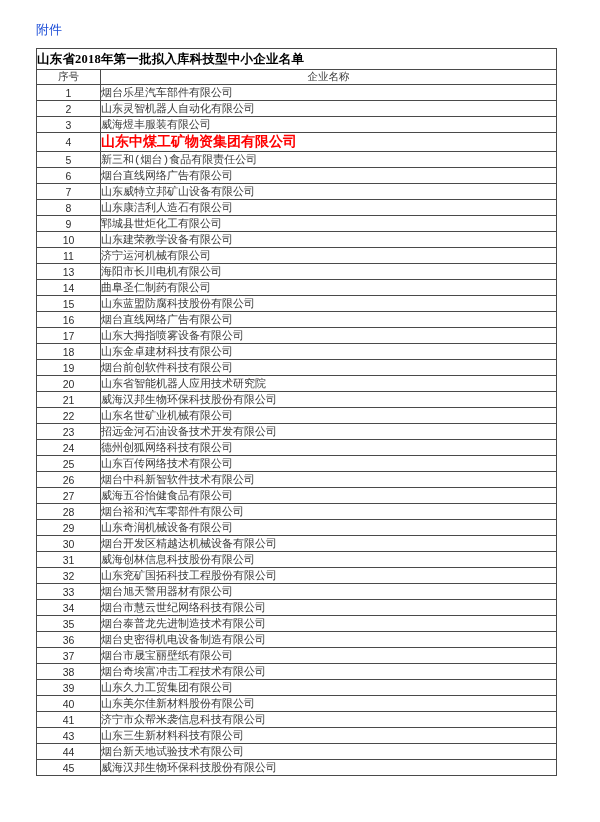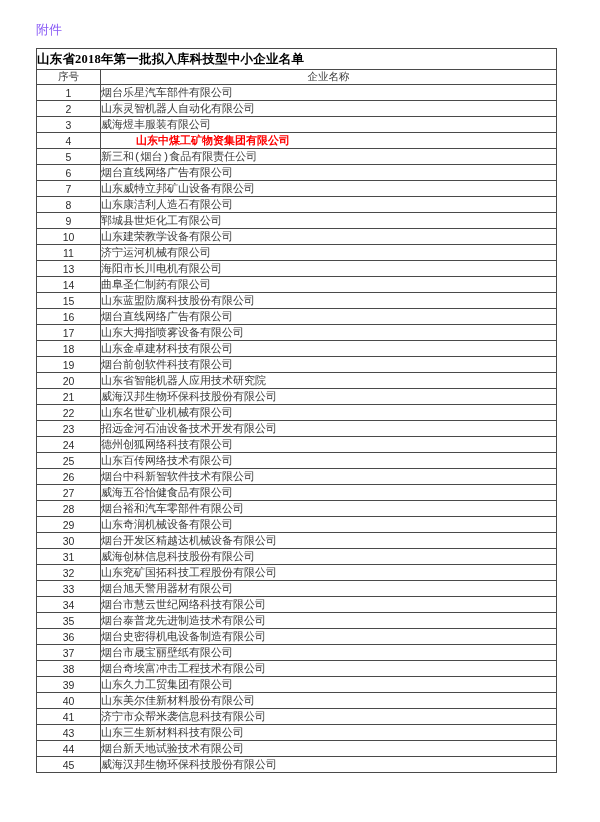--- a/index.html
+++ b/index.html
@@ -19,21 +19,21 @@
     height: 822px;
     background: #ffffff;
     box-sizing: border-box;
   }
   .attachment-label {
     position: absolute;
     left: 36px;
     top: 22px;
     font-size: 13px;
     line-height: 16px;
-    color: #8b5cf6;
+    color: #1d4ed8;
     font-family: "Liberation Sans", "DejaVu Sans", sans-serif;
     white-space: nowrap;
   }
   .table-wrap {
     position: absolute;
     left: 36px;
     top: 48px;
     width: 520px;
   }
   table.listing {
@@ -77,22 +77,21 @@
     font-size: 11px;
     color: #3a3a3a;
     padding-left: 4px;
     white-space: nowrap;
     overflow: hidden;
     font-family: Liberation Mono, monospace;
   }
   .name-cell.highlight {
     color: #ff0000;
     font-weight: bold;
-    font-size: 11px;
-    padding-left: 35px;
+    font-size: 14px;
   }
 </style>
 </head>
 <body>
 
 <div class="page">
 
   <div class="attachment-label">附件</div>
 
   <div class="table-wrap">

